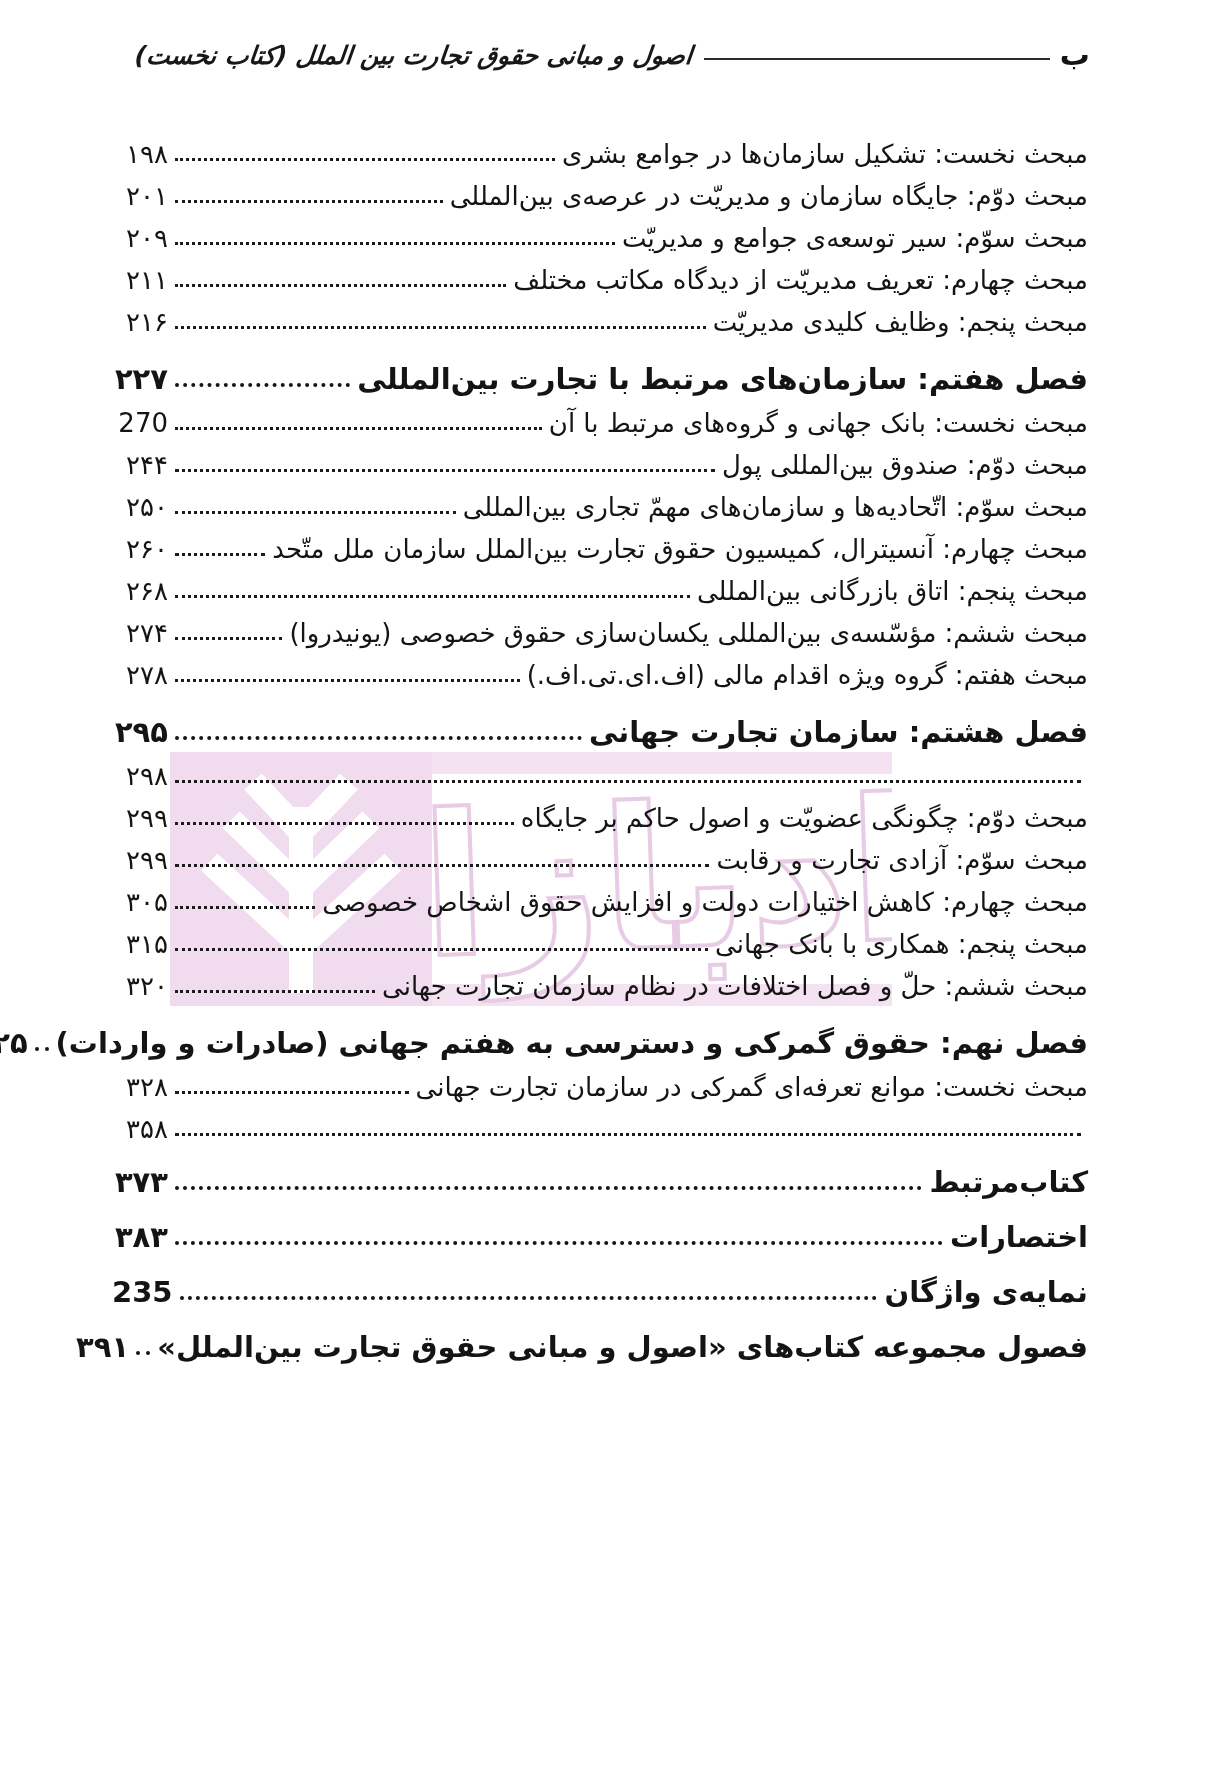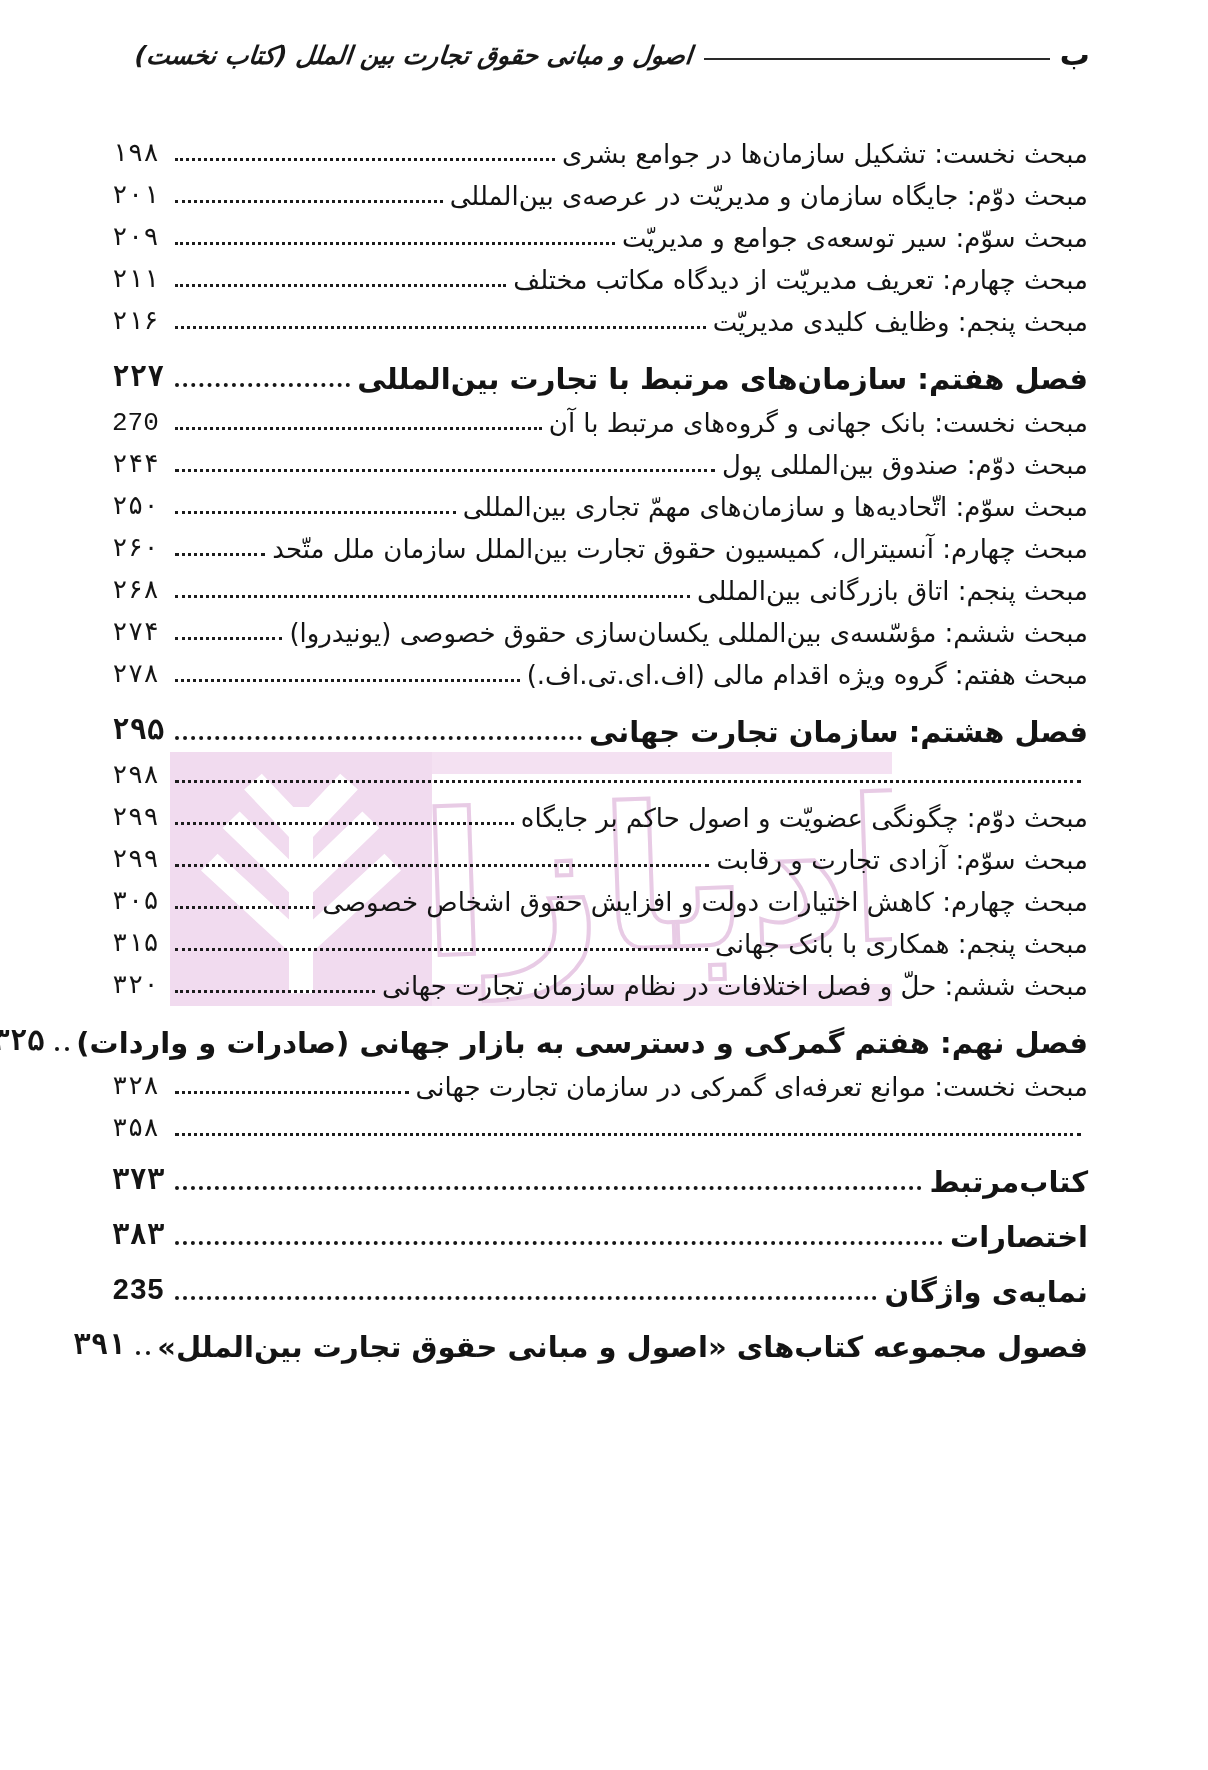--- a/index.html
+++ b/index.html
@@ -68,21 +68,21 @@
   .toc-row .toc-label{
     white-space:nowrap;flex:none;line-height:1.25;
   }
   .toc-row .leader{
     flex:1;min-width:14px;height:0;
     border-bottom:3px dotted #1c1c1c;
     margin:0 7px 9px 7px;
     align-self:flex-end;
   }
   .toc-row .toc-page{
-    flex:none;direction:ltr;line-height:1.2;min-width:56px;text-align:left;font-family:Liberation Mono, monospace;
+    flex:none;direction:ltr;line-height:1.2;min-width:56px;text-align:right;
   }
   .toc-row.section{font-size:26px;height:42px;}
   .toc-row.chapter{font-size:29px;font-weight:bold;height:50px;margin-top:9px;}
   .toc-row.chapter .leader{border-bottom:4px dotted #151515;margin-bottom:10px;}
   .toc-row.back{font-size:29px;font-weight:bold;height:55px;}
   .toc-row.back .leader{border-bottom:4px dotted #151515;margin-bottom:10px;}
 </style>
 </head>
 <body>
 
@@ -206,21 +206,21 @@
     <span class="toc-label">مبحث پنجم: همکاری با بانک جهانی</span>
     <span class="leader"></span>
     <span class="toc-page">۳۱۵</span>
   </div>
       <div class="toc-row section">
     <span class="toc-label">مبحث ششم: حلّ و فصل اختلافات در نظام سازمان تجارت جهانی</span>
     <span class="leader"></span>
     <span class="toc-page">۳۲۰</span>
   </div>
       <div class="toc-row chapter">
-    <span class="toc-label">فصل نهم: هفتم گمرکی و دسترسی به بازار جهانی (صادرات و واردات)</span>
+    <span class="toc-label">فصل نهم: حقوق گمرکی و دسترسی به هفتم جهانی (صادرات و واردات)</span>
     <span class="leader"></span>
     <span class="toc-page">۳۲۵</span>
   </div>
       <div class="toc-row section">
     <span class="toc-label">مبحث نخست: موانع تعرفه‌ای گمرکی در سازمان تجارت جهانی</span>
     <span class="leader"></span>
     <span class="toc-page">۳۲۸</span>
   </div>
       <div class="toc-row section">
     <span class="leader"></span>

